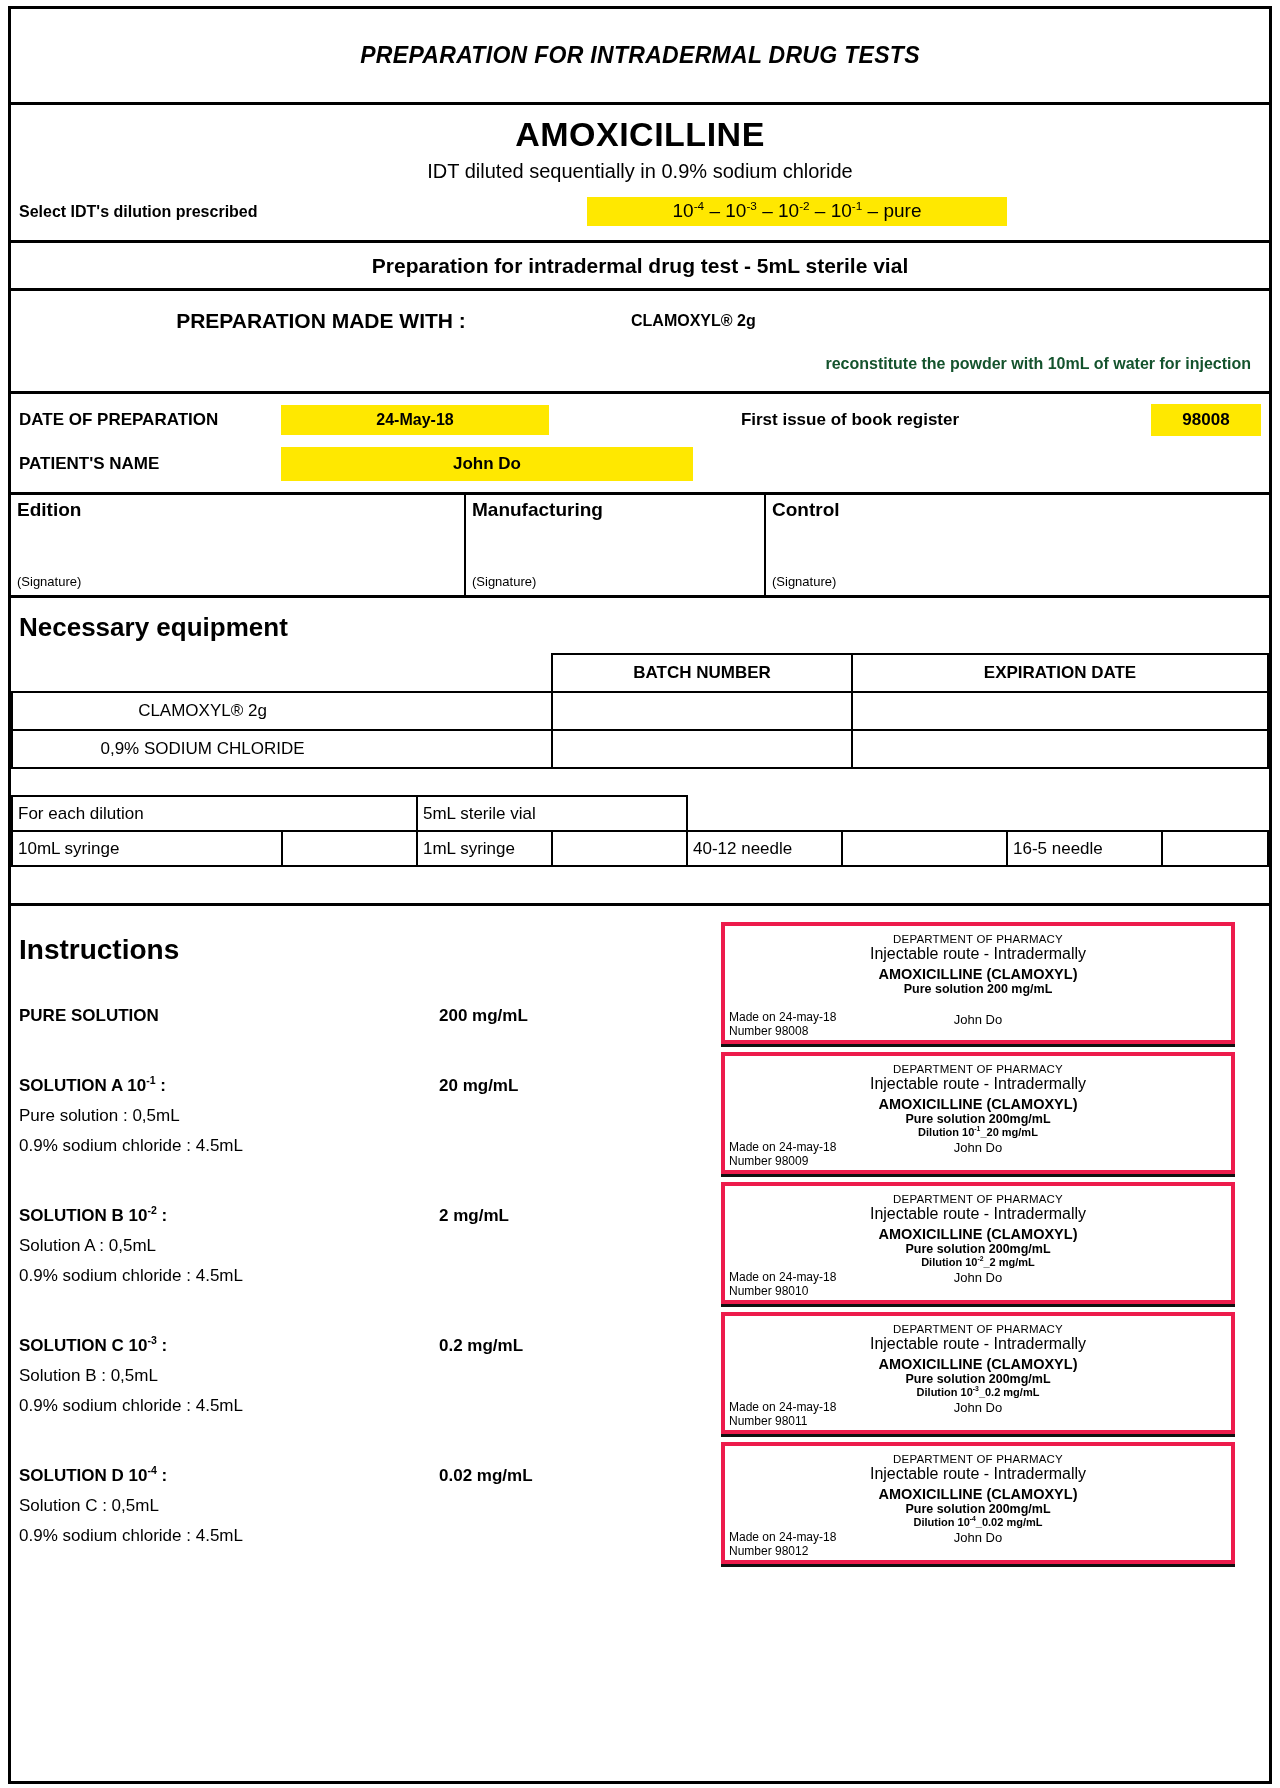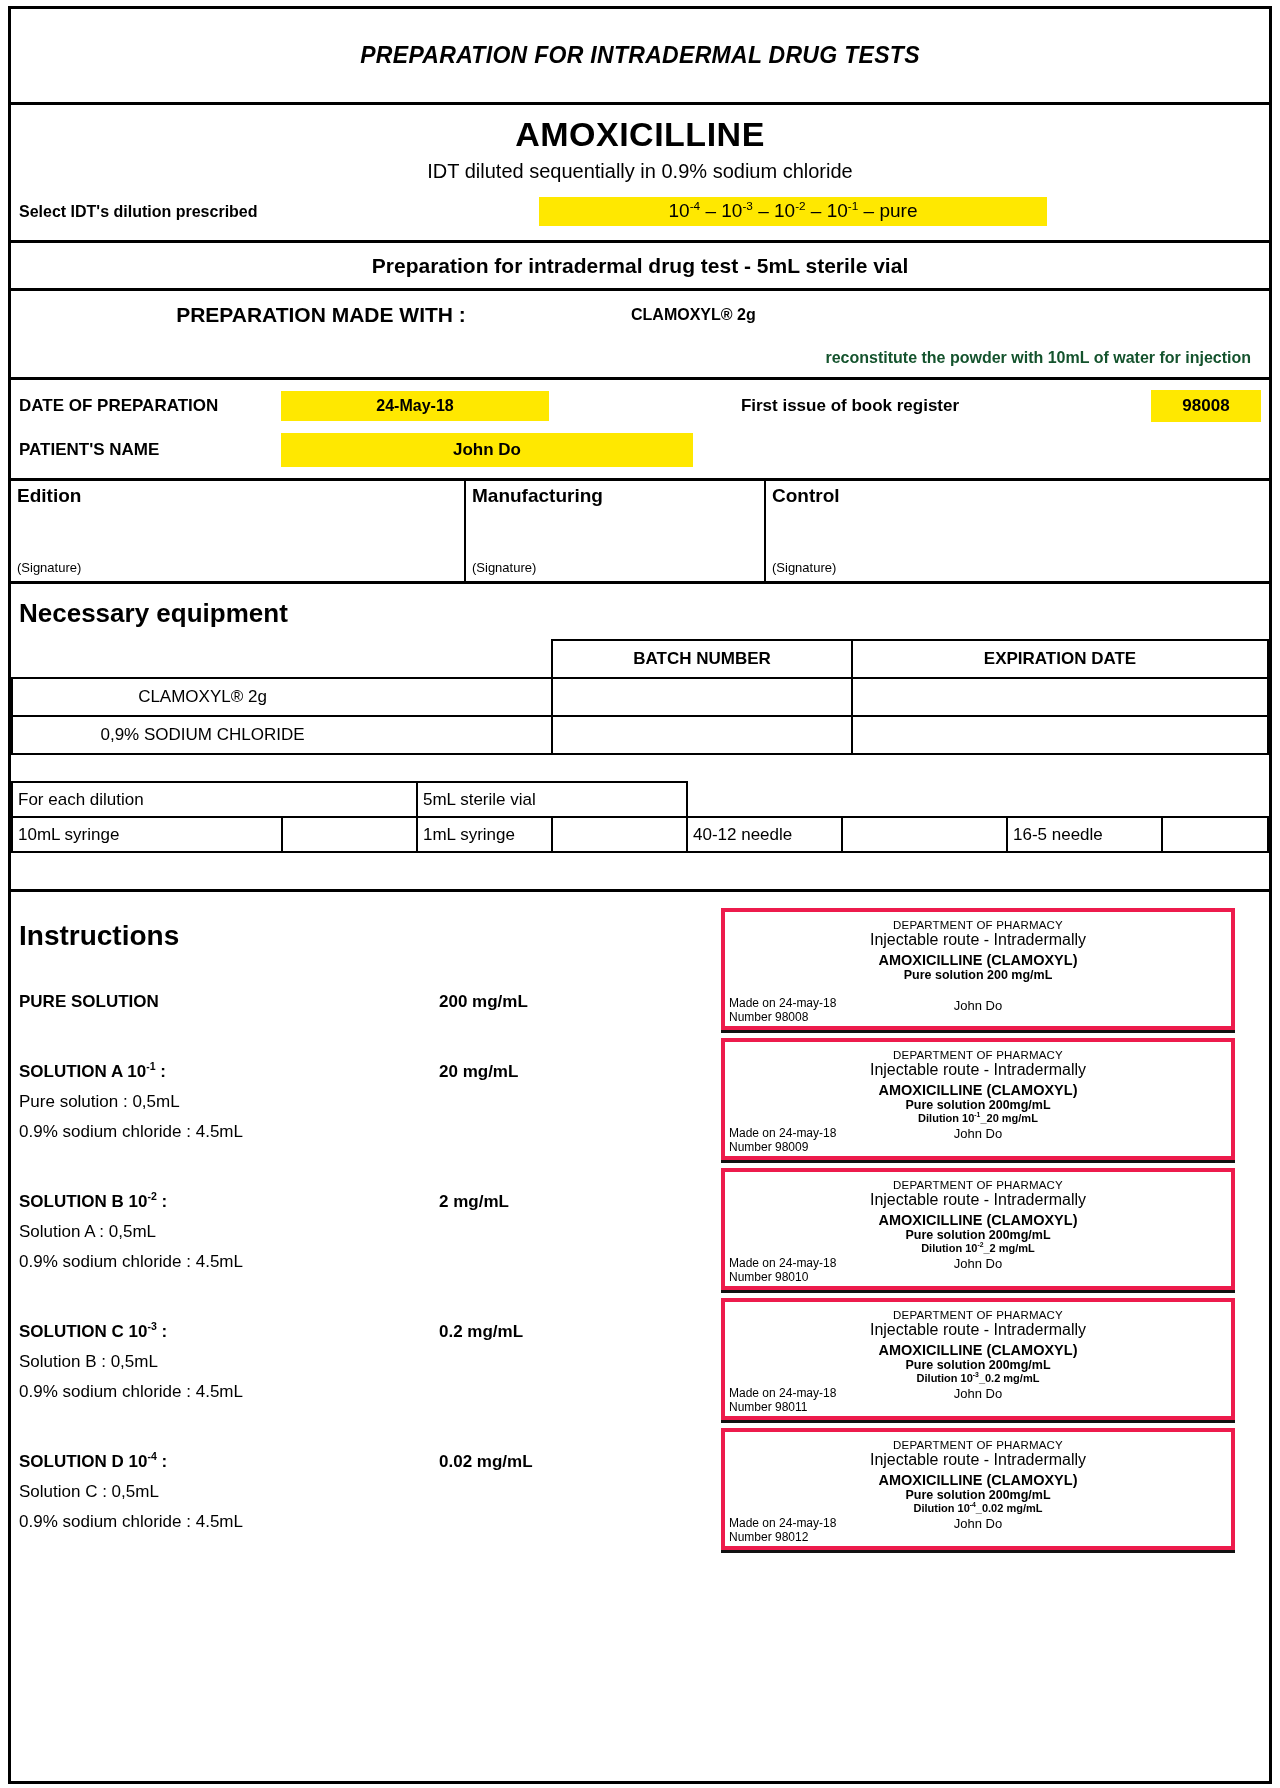--- a/index.html
+++ b/index.html
@@ -70,39 +70,41 @@
     font-weight: bold;
     width: 520px;
     flex: none;
   }
   .hl {
     background: #ffe800;
   }
   .dilution-value {
     font-size: 19px;
     padding: 3px 10px 4px 10px;
-    width: 508px;
-    text-align: center;
-    box-sizing: border-box;
+    width: 420px;
+    text-align: center;
+    box-sizing: border-box;
+    margin-left: 48px;
   }
   sup { font-size: .62em; vertical-align: super; line-height: 0; }
 
   
   .prep-vial {
     height: 48px;
     display: flex;
     align-items: center;
     justify-content: center;
     font-size: 21px;
     font-weight: bold;
   }
 
   
   .madewith {
-    padding: 12px 0 4px 0;
+    padding: 12px 0 12px 0;
+    margin-top: 6px;
   }
   .madewith-row {
     display: flex;
     align-items: center;
   }
   .madewith-label {
     font-size: 21px;
     font-weight: bold;
     width: 620px;
     text-align: center;

